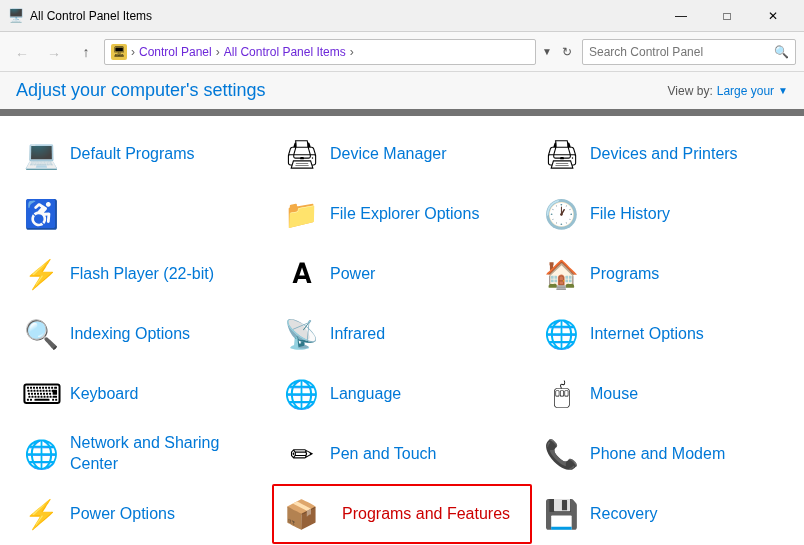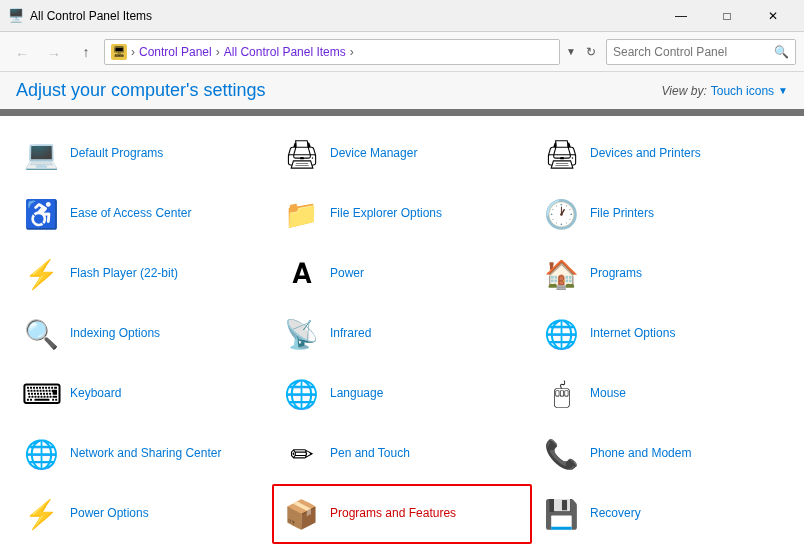--- a/index.html
+++ b/index.html
@@ -52,42 +52,42 @@
       color: #000;
       gap: 4px;
     }
     .address-path .path-sep { color: #666; }
     .address-path .path-link { color: #6d28d9; cursor: pointer; }
     .path-icon { width: 16px; height: 16px; background: #e8c44a; border-radius: 2px; display: inline-flex; align-items: center; justify-content: center; font-size: 10px; }
     .address-controls { display: flex; gap: 2px; align-items: center; }
     .addr-arrow { font-size: 10px; color: #555; cursor: pointer; padding: 2px; }
     .refresh-btn { width: 22px; height: 22px; border: none; background: transparent; cursor: pointer; font-size: 12px; color: #555; }
     .search-box {
-      width: 190px; height: 26px;
+      width: 214px; height: 26px;
       border: 1px solid #c0c0c0; border-radius: 2px;
       display: flex; align-items: center; padding: 0 6px;
       background: #fff;
     }
     .search-box input {
       border: none; outline: none; font-size: 12px; color: #aaa; width: 100%; background: transparent;
     }
     .search-icon-btn { font-size: 12px; color: #777; cursor: pointer; }
 
     
     .main-header {
       background: #f7f7f7;
       padding: 8px 16px;
       border-bottom: 7px solid #737373;
       display: flex;
       align-items: center;
       justify-content: space-between;
     }
     .main-title { font-size: 18px; color: #0078d7; font-weight: 300; }
     .view-by { font-size: 12px; color: #555; display: flex; align-items: center; gap: 4px; }
-    .view-by-label { color: #555; font-style: italic; }
+    .view-by-label { color: #555; }
     .view-by-value { color: #0078d7; cursor: pointer; }
     .view-by-arrow { color: #0078d7; font-size: 10px; }
 
     
     .content-area {
       display: flex;
       height: calc(545px - 32px - 40px - 44px);
       overflow: hidden;
     }
     .items-grid {
@@ -113,24 +113,24 @@
       border: 2px solid transparent;
     }
     .grid-item.highlighted { border: 2px solid #e00; background: #fff; }
 
     .item-icon {
       width: 40px; height: 40px; flex-shrink: 0;
       display: flex; align-items: center; justify-content: center;
       font-size: 28px;
     }
     .item-label {
-      font-size: 12px; color: #0078d7; line-height: 1.3;
+      font-size: 16px; color: #0078d7; line-height: 1.3;
       word-break: break-word;
     }
-    .item-label.highlighted { color: #cc0000; }
+    .item-label.highlighted { color: #cc0000; margin-left: 12px; }
   </style>
 </head>
 <body>
 
 <div class="title-bar">
   <span class="title-bar-icon">🖥️</span>
   <span class="title-bar-title">All Control Panel Items</span>
   <div class="title-bar-controls">
     <button class="title-bar-btn">—</button>
     <button class="title-bar-btn">□</button>
@@ -157,21 +157,21 @@
   <div class="search-box">
     <input type="text" placeholder="Search Control Panel" style="">
     <span class="search-icon-btn">🔍</span>
   </div>
 </div>
 
 <div class="main-header">
   <span class="main-title">Adjust your computer's settings</span>
   <div class="view-by">
     <span class="view-by-label">View by:</span>
-    <span class="view-by-value">Touch icons</span>
+    <span class="view-by-value">Large your</span>
     <span class="view-by-arrow">▼</span>
   </div>
 </div>
 
 <div class="content-area">
   <div class="items-grid" id="items-grid">
 
   <div class="grid-item">
         <div class="item-icon" style="font-size: 28px;">💻</div>
         <span class="item-label">Default Programs</span>
@@ -179,29 +179,28 @@
       <div class="grid-item">
         <div class="item-icon" style="font-size: 28px;">🖨</div>
         <span class="item-label">Device Manager</span>
       </div>
       <div class="grid-item">
         <div class="item-icon" style="font-size: 28px;">🖨</div>
         <span class="item-label">Devices and Printers</span>
       </div>
       <div class="grid-item">
         <div class="item-icon" style="font-size: 28px;">♿</div>
-        <span class="item-label">Ease of Access Center</span>
       </div>
       <div class="grid-item">
         <div class="item-icon" style="font-size: 28px;">📁</div>
         <span class="item-label">File Explorer Options</span>
       </div>
       <div class="grid-item">
         <div class="item-icon" style="font-size: 28px;">🕐</div>
-        <span class="item-label">File Printers</span>
+        <span class="item-label">File History</span>
       </div>
       <div class="grid-item">
         <div class="item-icon" style="font-size: 28px;">⚡</div>
         <span class="item-label">Flash Player (22-bit)</span>
       </div>
       <div class="grid-item">
         <div class="item-icon" style="font-size: 28px;">𝐀</div>
         <span class="item-label">Power</span>
       </div>
       <div class="grid-item">

